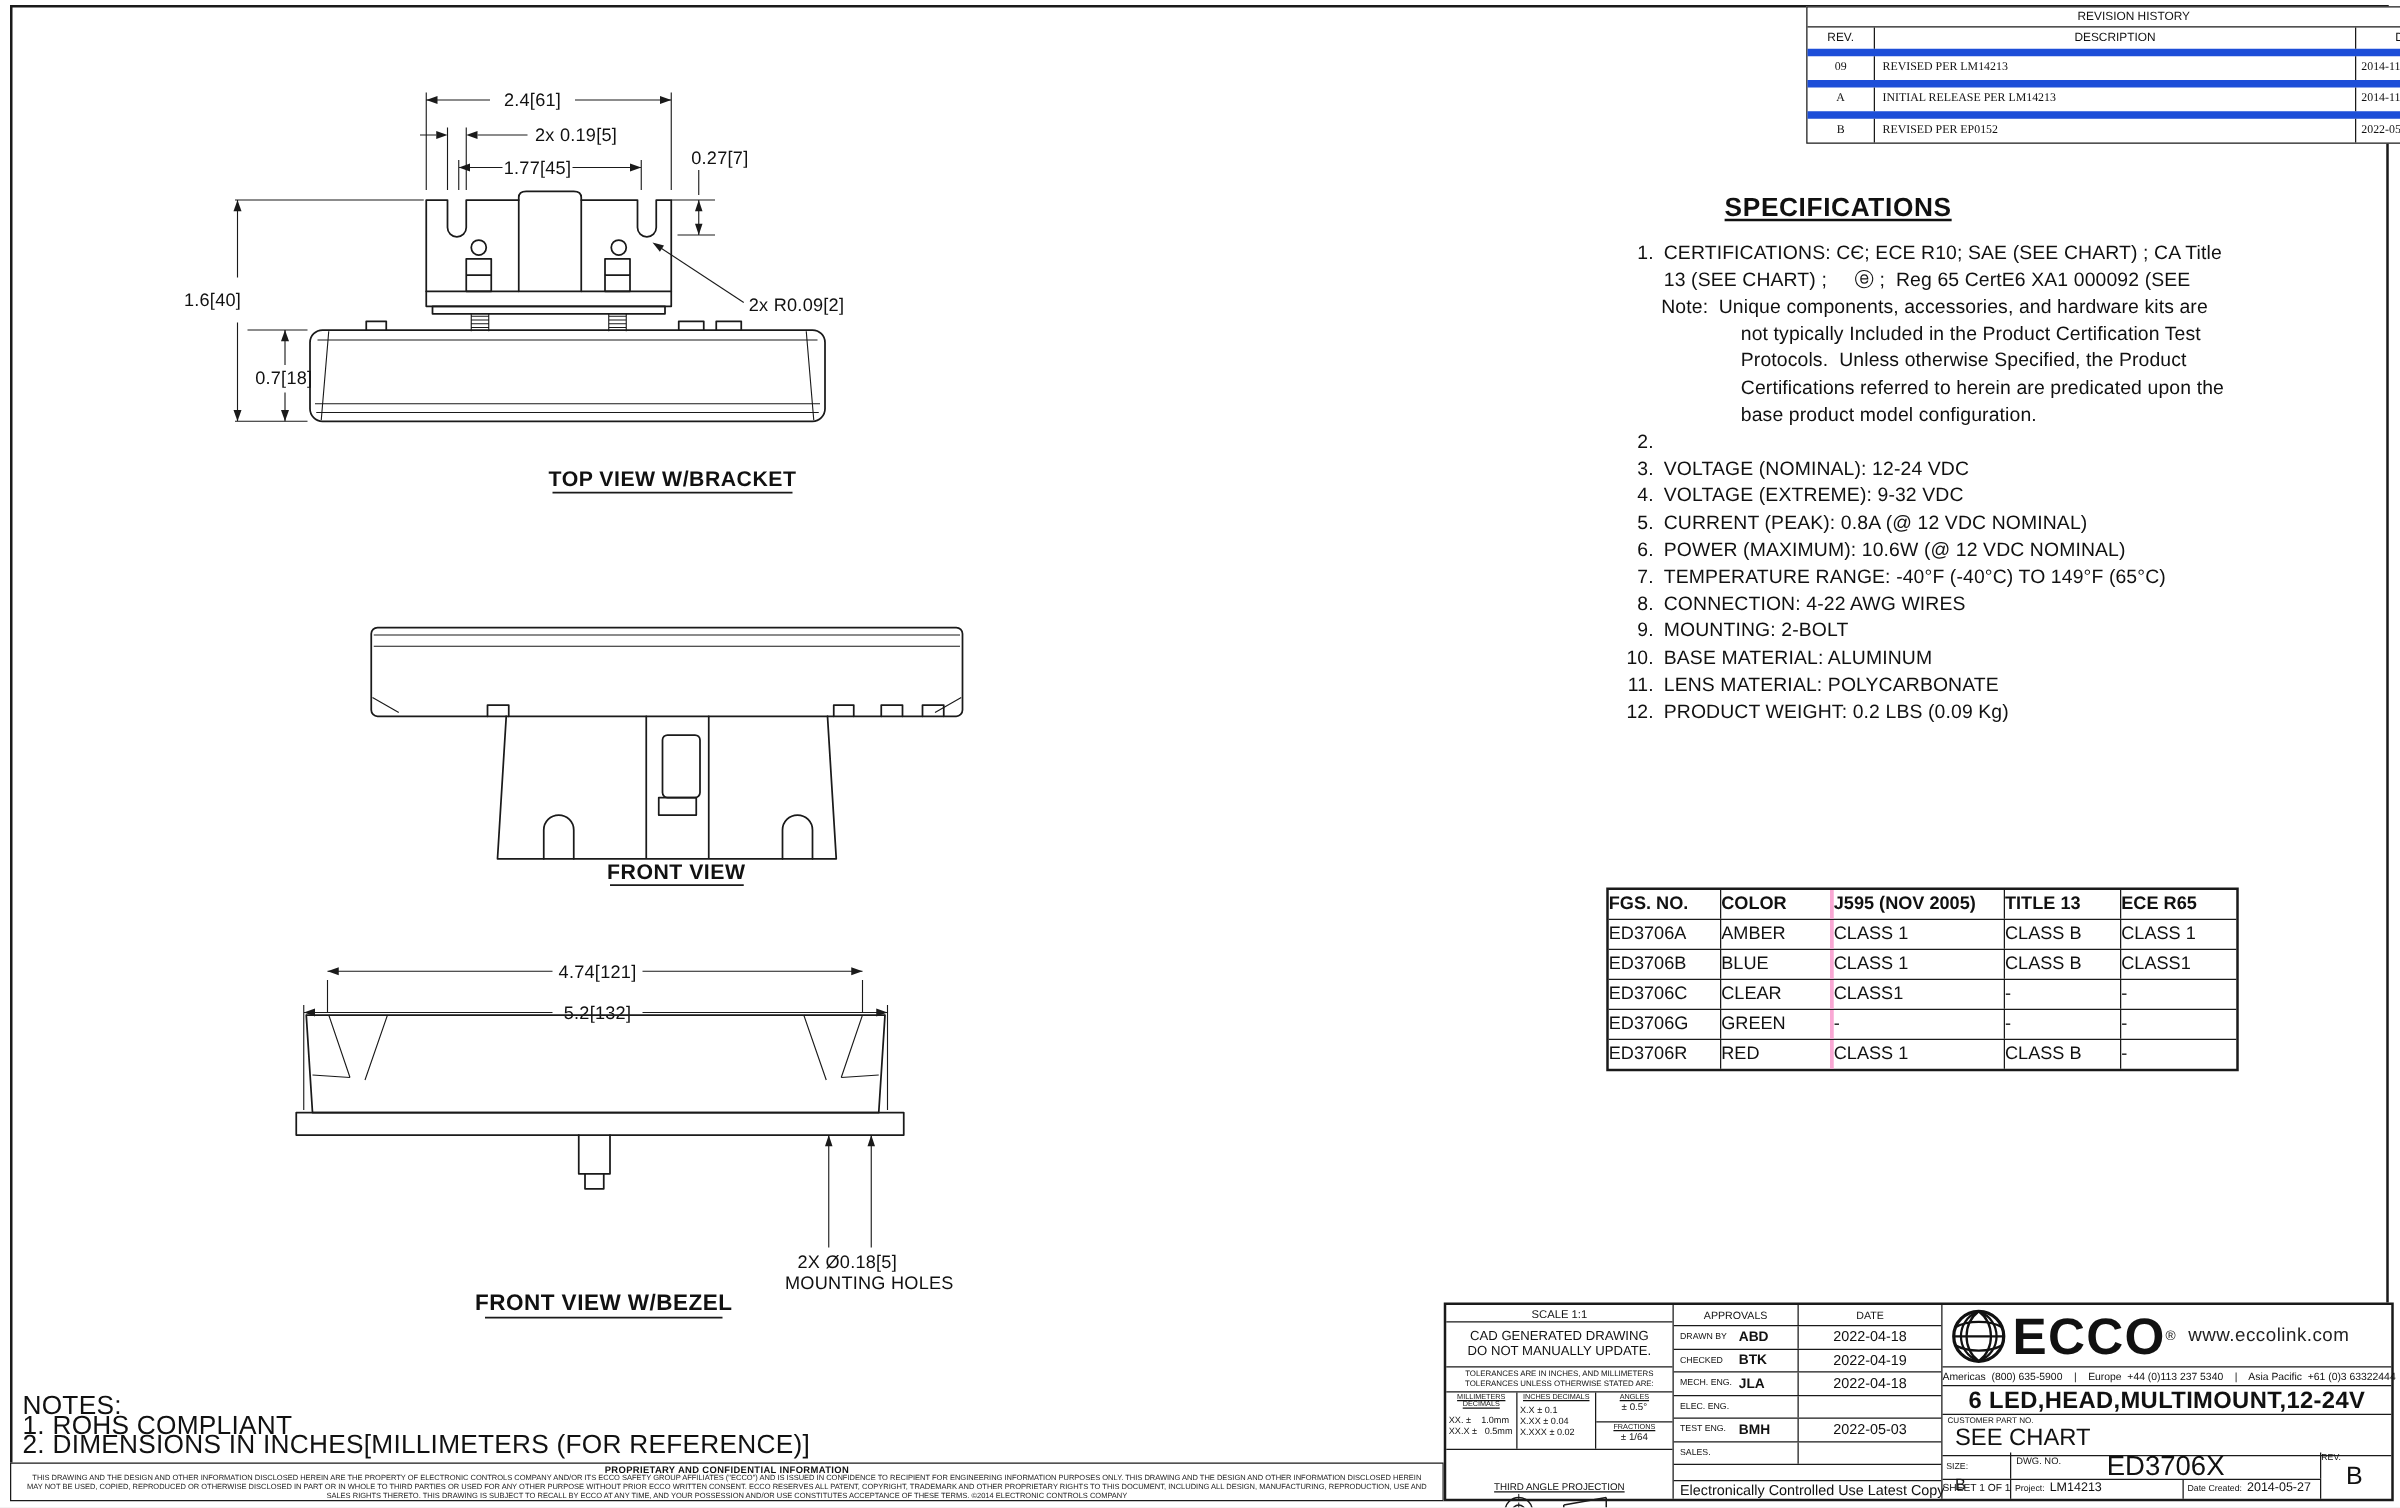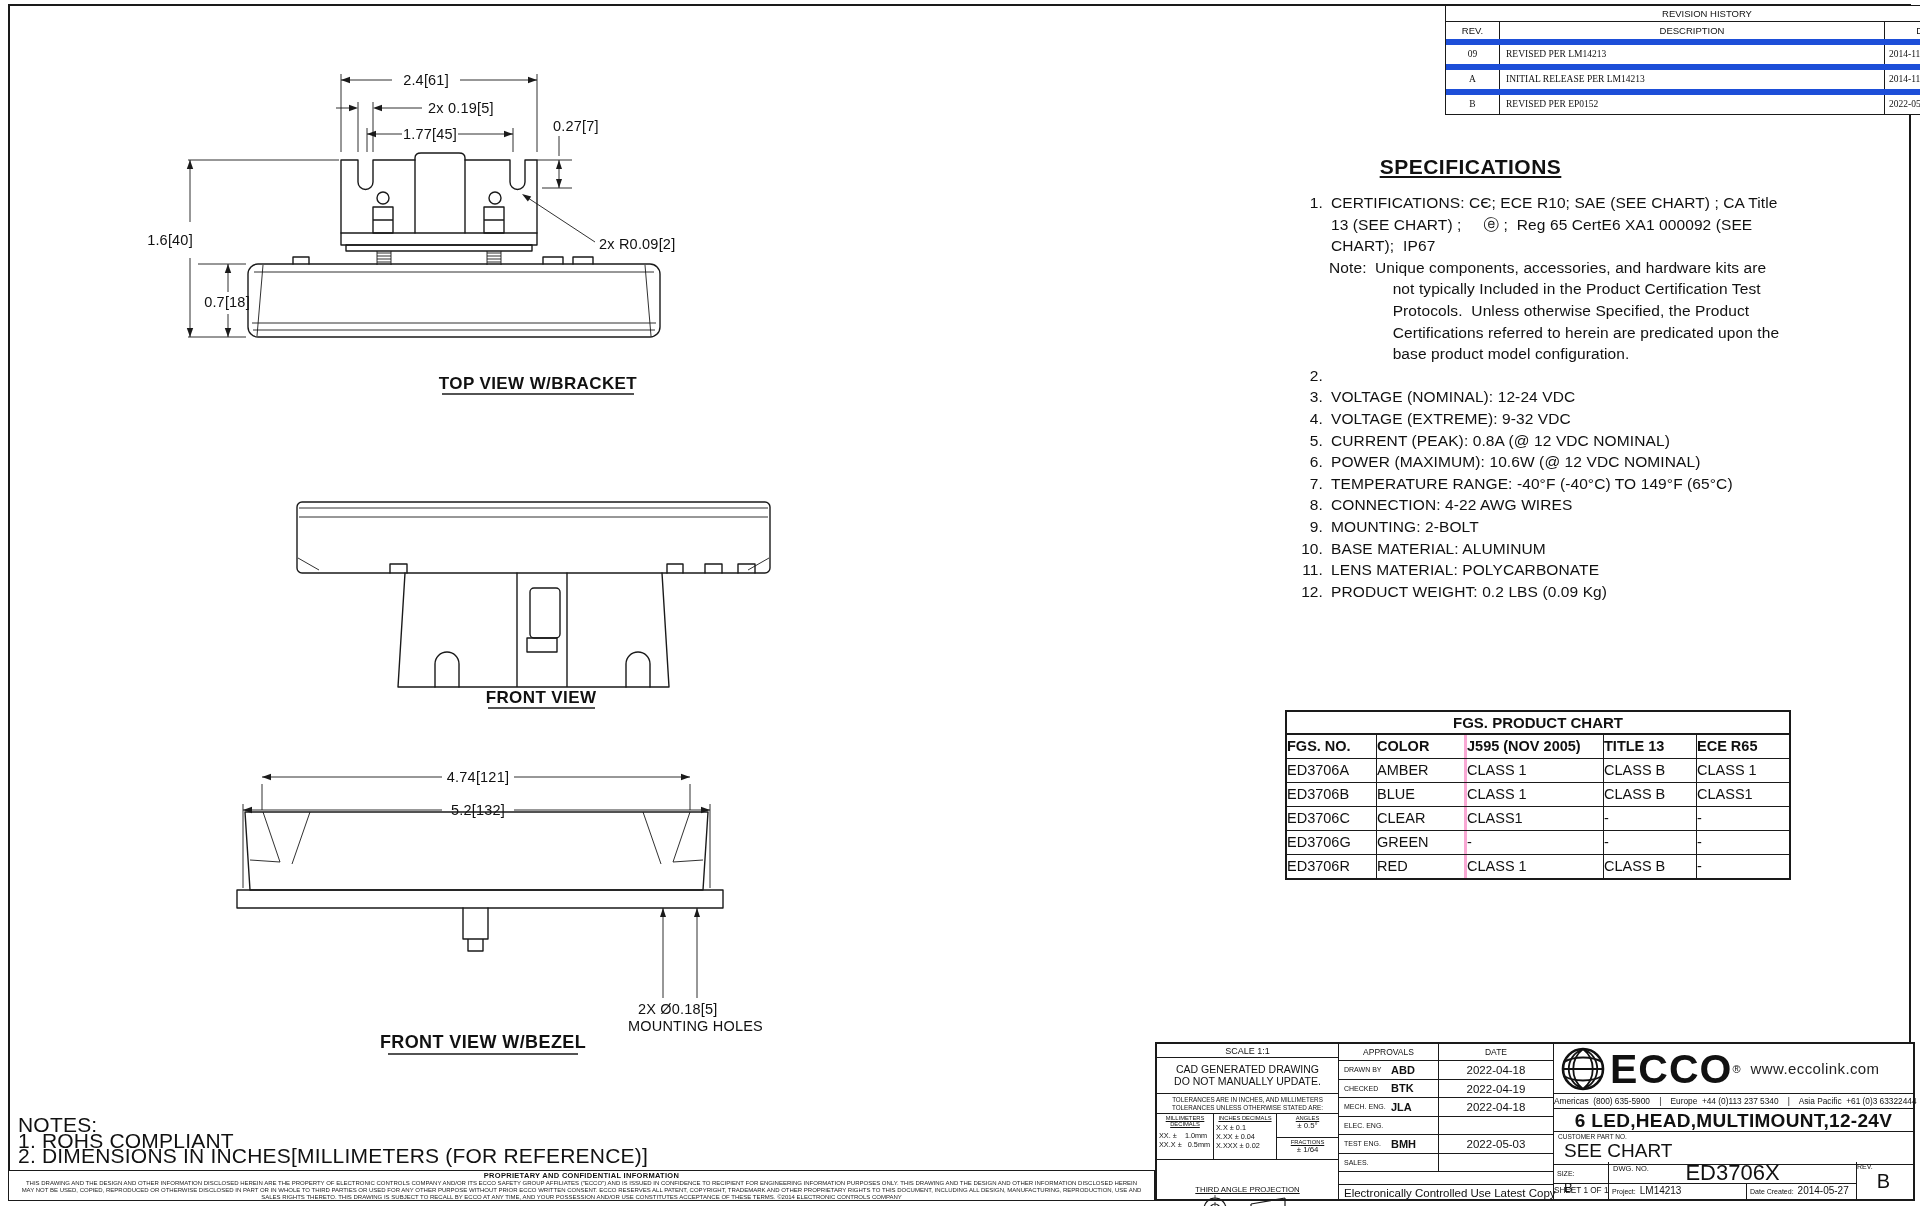--- a/index.html
+++ b/index.html
@@ -252,21 +252,20 @@
       </div>
   </div>
 
   <div class="spec-title">SPECIFICATIONS</div>
   <div class="specs">
       <div class="spec-item">
         <div class="spec-num">1.</div>
         <div class="spec-lines">
           <div class="spec-line">CERTIFICATIONS: CЄ; ECE R10; SAE (SEE CHART) ; CA Title</div>
           <div class="spec-line">13 (SEE CHART) ;     ⓔ ;  Reg 65 CertE6 XA1 000092 (SEE</div>
-          <div class="spec-line">CHART);  IP67</div>
         </div>
       </div>
       <div class="spec-note">
         <div class="note-label">Note:</div>
         <div class="note-lines">
           <div class="spec-line">Unique components, accessories, and hardware kits are</div>
           <div class="spec-line">    not typically Included in the Product Certification Test</div>
           <div class="spec-line">    Protocols.  Unless otherwise Specified, the Product</div>
           <div class="spec-line">    Certifications referred to herein are predicated upon the</div>
           <div class="spec-line">    base product model configuration.</div>
@@ -331,21 +330,20 @@
       </div>
       <div class="spec-item">
         <div class="spec-num">12.</div>
         <div class="spec-lines">
           <div class="spec-line">PRODUCT WEIGHT: 0.2 LBS (0.09 Kg)</div>
         </div>
       </div>
     </div>
 
   <div class="fgs-table">
-    <div class="fgs-title">FGS. PRODUCT CHART</div>
     <div class="fgs-head">
         <div class="fgs-c fgs-col0">FGS. NO.</div>
         <div class="fgs-c fgs-col1">COLOR</div>
         <div class="fgs-c fgs-col2">J595 (NOV 2005)</div>
         <div class="fgs-c fgs-col3">TITLE 13</div>
         <div class="fgs-c fgs-col4">ECE R65</div>
       </div>
     <div>
         <div class="fgs-row">
           <div class="fgs-c fgs-col0">ED3706A</div>

